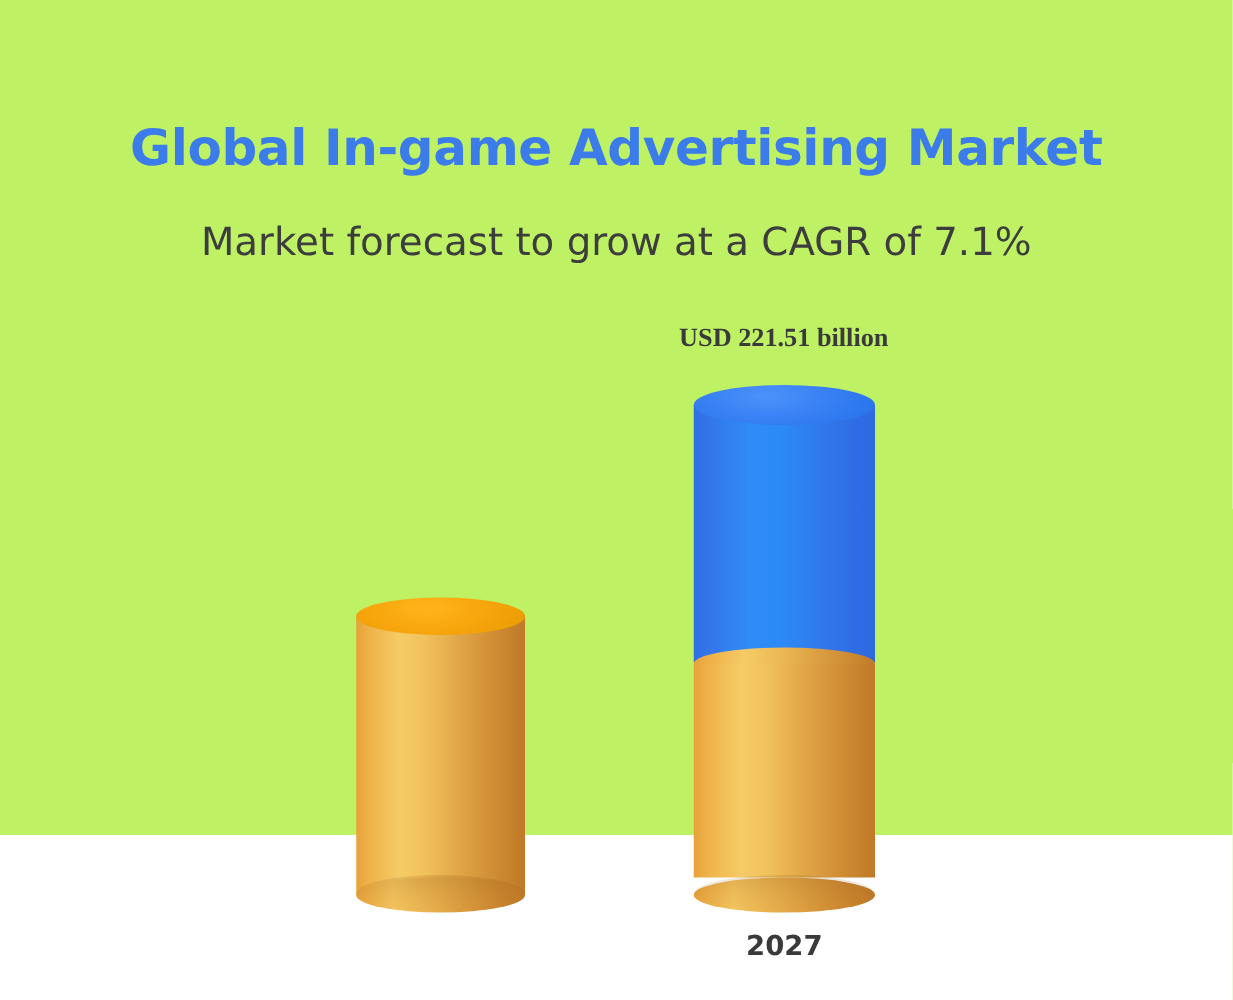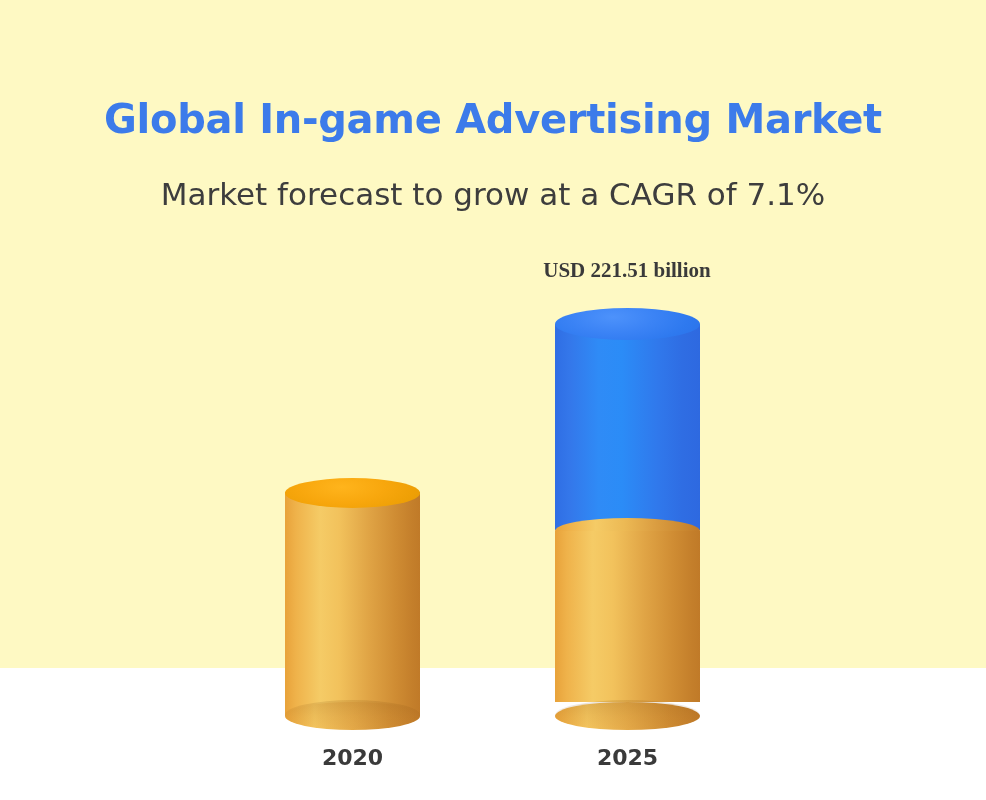--- a/index.html
+++ b/index.html
@@ -14,21 +14,21 @@
     font-family: "DejaVu Sans", "Liberation Sans", sans-serif;
     position: relative;
   }
 
   #chart-root {
     position: absolute;
     left: 0;
     top: 0;
     width: 986px;
     height: 668px;
-    background: #fef9c3;
+    background: #bef264;
   }
 
   
   .chart-title {
     position: absolute;
     left: 0;
     top: 96px;
     width: 986px;
     text-align: center;
     font-size: 40px;
@@ -209,38 +209,37 @@
       <div class="cylinder">
 
         <div class="seg seg-orange" style="top:14px; height:224px;"></div>
 
         <div class="cap cap-bottom-orange" style="top:224px; height:28px;"></div>
         <div class="bottom-shade" style="top:222px; height:30px;"></div>
 
         <div class="cap cap-top-orange" style="top:0px; height:30px;"></div>
       </div>
 
-      <div class="cat-label">2020</div>
     </div>
 
     <div class="bar-group g2027">
 
       <div class="value-label">USD 221.51 billion</div>
 
       <div class="cylinder">
 
         <div class="seg seg-blue" style="top:16px; height:206px;"></div>
 
         <div class="cap cap-junction-orange" style="top:210px; height:26px;"></div>
 
         <div class="seg seg-orange" style="top:223px; height:171px;"></div>
 
         <div class="cap cap-bottom-orange" style="top:394px; height:28px;"></div>
         <div class="bottom-shade" style="top:392px; height:30px;"></div>
 
         <div class="cap cap-top-blue" style="top:0px; height:32px;"></div>
       </div>
 
-      <div class="cat-label">2025</div>
+      <div class="cat-label">2027</div>
     </div>
 
   </div>
 </div>
 
 </body></html>

